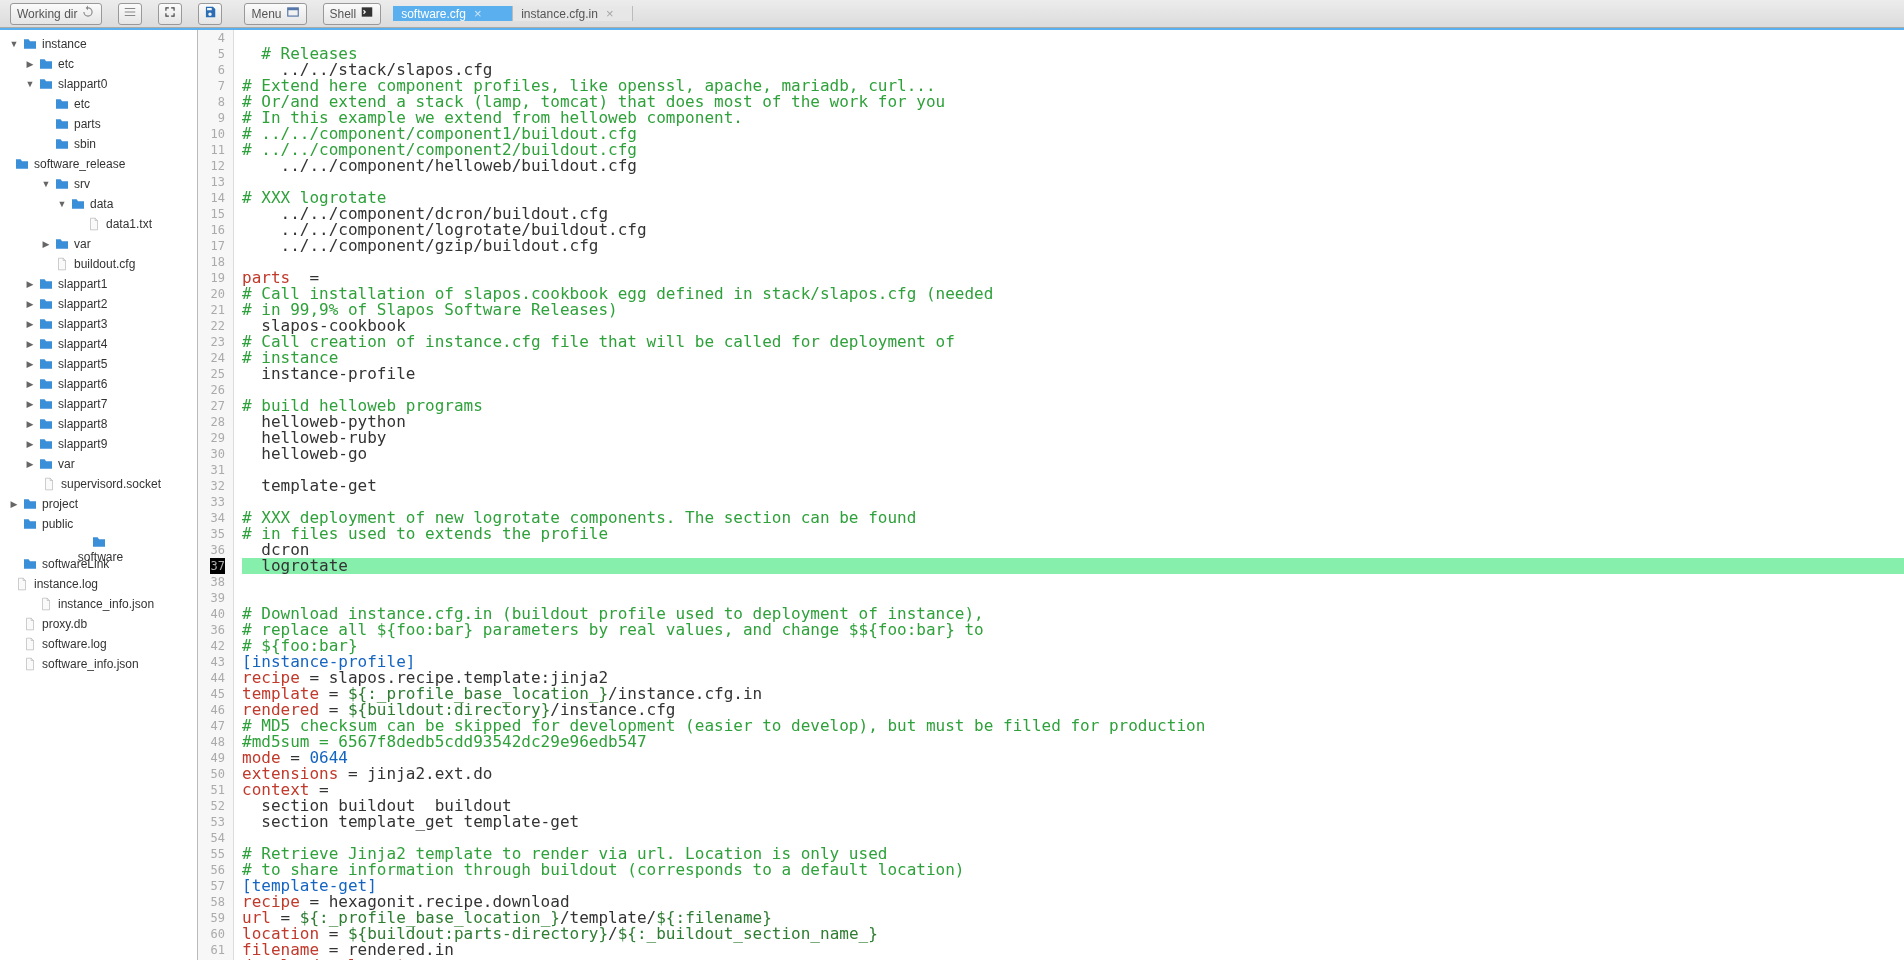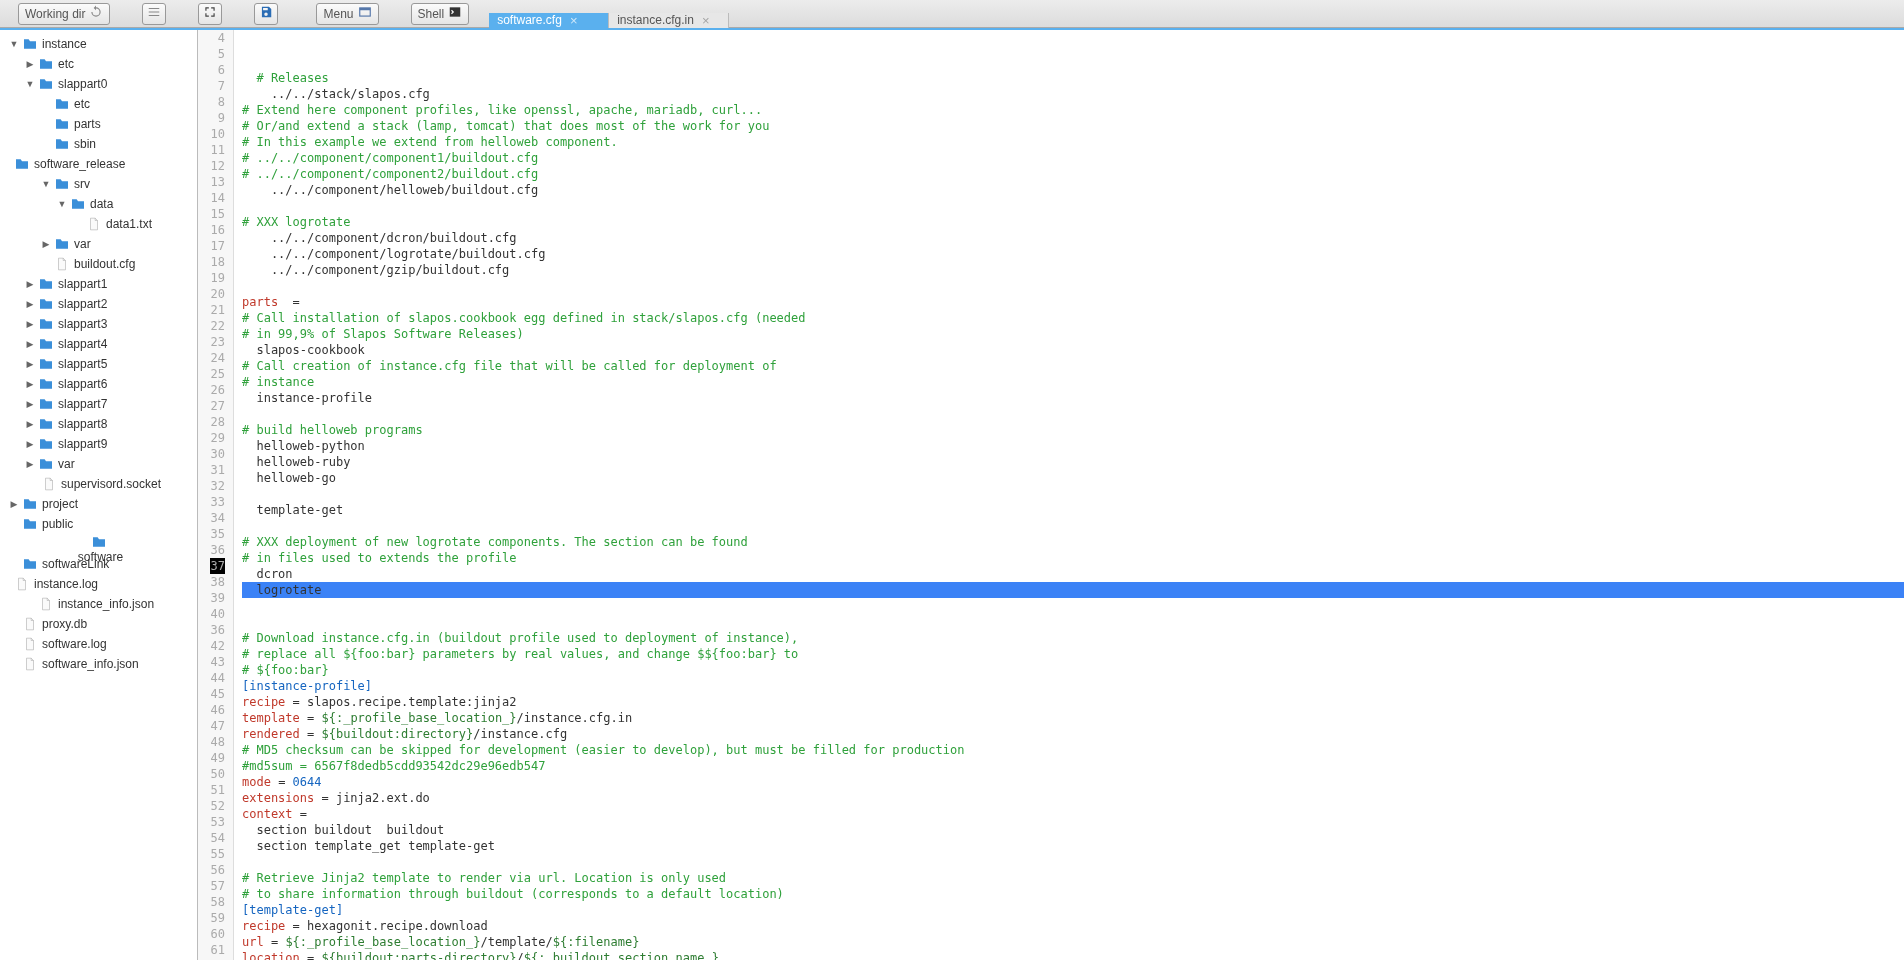--- a/index.html
+++ b/index.html
@@ -19,36 +19,36 @@
   border-bottom: 1px solid #aaa;
   display: flex;
   align-items: center;
   padding: 2px;
 }
 .tb-btn {
   height: 22px;
   background: linear-gradient(#fbfbfb,#e5e5e5);
   border: 1px solid #999;
   border-radius: 3px;
-  margin: 0 16px;
+  margin: 0 8px;
   padding: 0 6px;
   display: inline-flex;
   align-items: center;
   gap: 4px;
   font-size: 12px;
   color: #555;
   cursor: pointer;
 }
 .tb-btn svg { width: 14px; height: 14px; }
 .icon-only { padding: 0 4px; }
 
 
 .tabs {
   display: flex;
-  align-items: flex-end;
+  align-items: center;
   height: 28px;
   margin-left: 4px;
 }
 .tab {
   display: flex;
   align-items: center;
   padding: 0 8px;
   border-right: 1px solid #bbb;
   background: #e7e7e7;
   cursor: pointer;
@@ -121,30 +121,29 @@
   font-family: "DejaVu Sans Mono", Menlo, Consolas, monospace;
   font-size: 12px;
   line-height: 16px;
   padding: 0 8px 0 12px;
   user-select: none;
   width: 36px;
 }
 .code {
   flex: 1;
   font-family: "DejaVu Sans Mono", Menlo, Consolas, monospace;
-  font-size: 12px;
+  font-size: 16px;
   line-height: 16px;
   white-space: pre;
   padding-left: 8px;
   color: #333;
   position: relative;
-  margin-top: 24px;
 }
 .codeline { height: 16px; }
-.codeline.hl { background: #3b82f6; }
+.codeline.hl { background: #86efac; }
 .gut-line.hl { background: #000000; }
 
 
 .tk-comment { color: #2fa13b; }
 .tk-key { color: #c0392b; }
 .tk-section { color: #1565c0; }
 .tk-num { color: #1565c0; }
 .tk-var { color: #2e7d32; }
 .tk-true { color: #c0392b; }
 </style>

